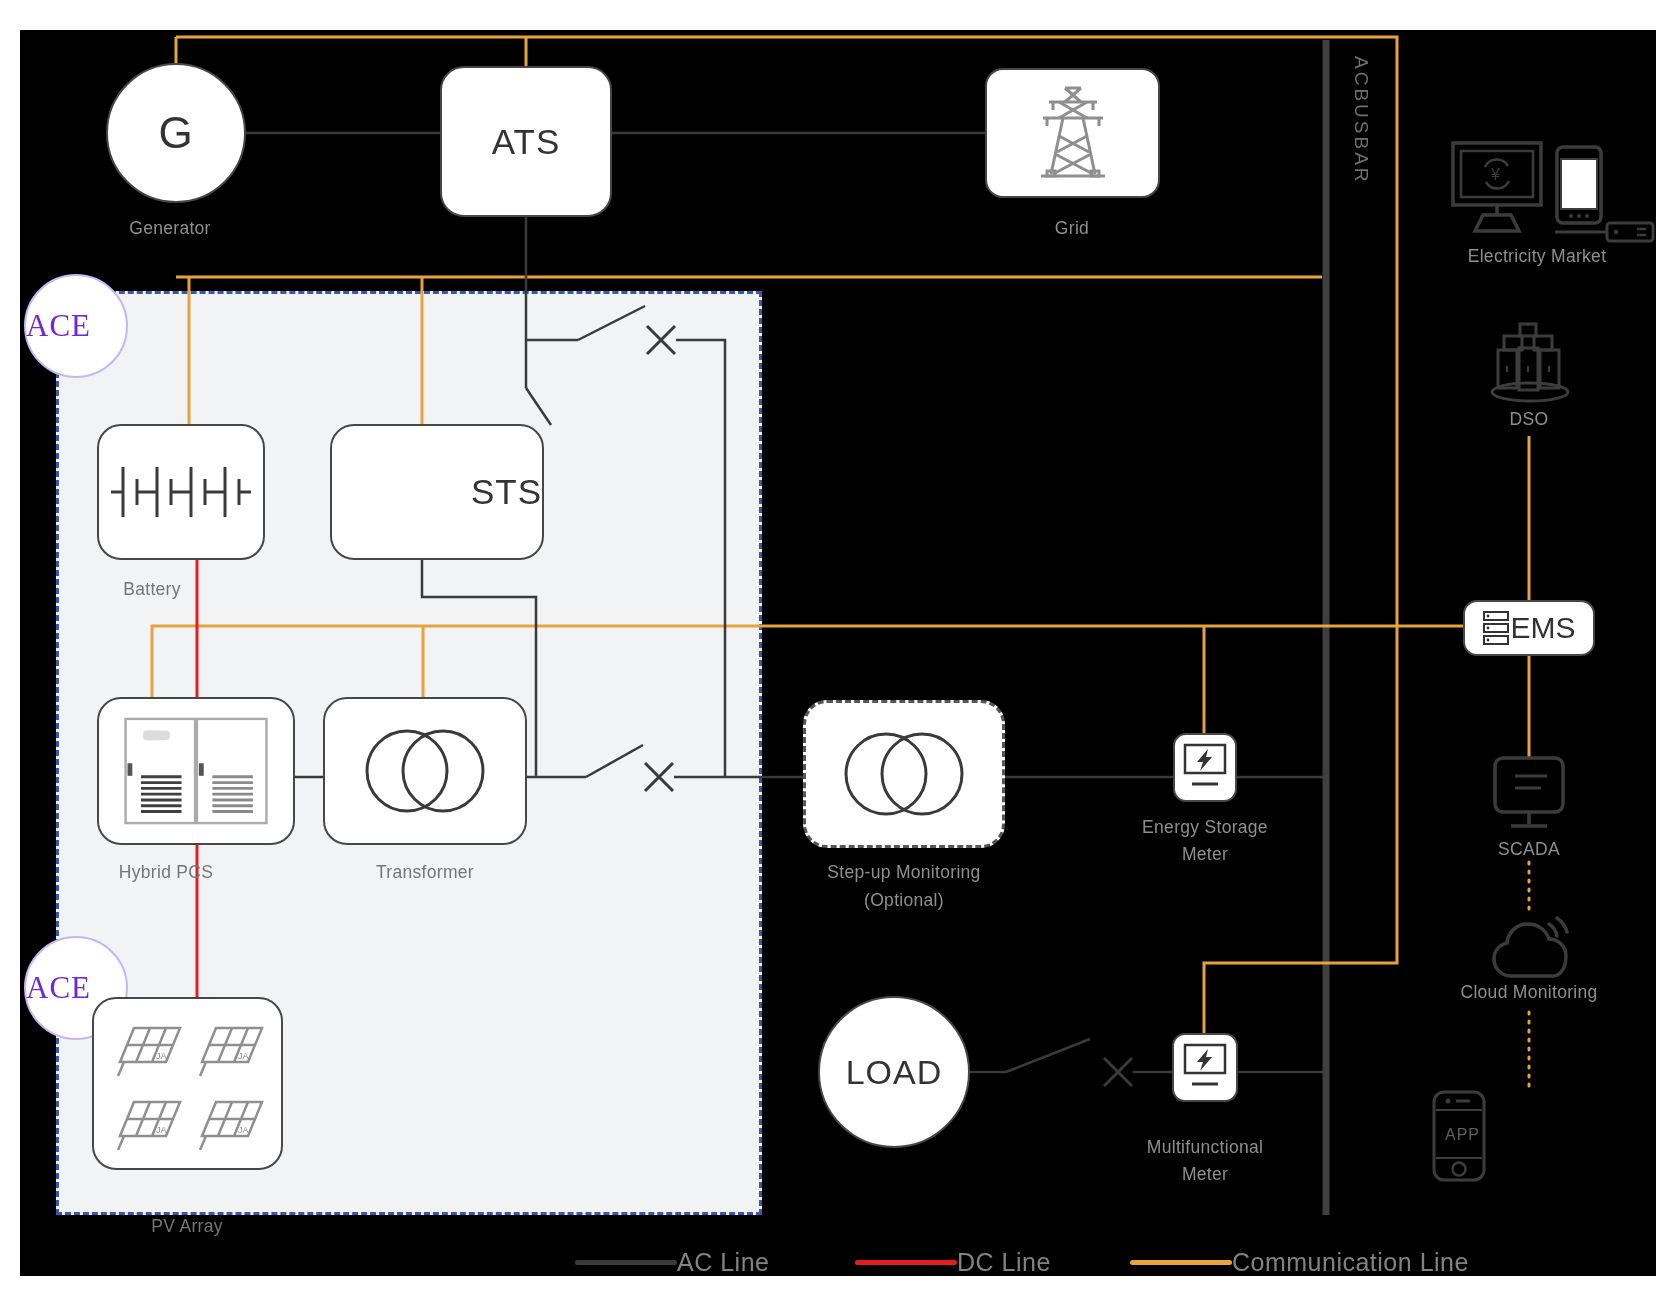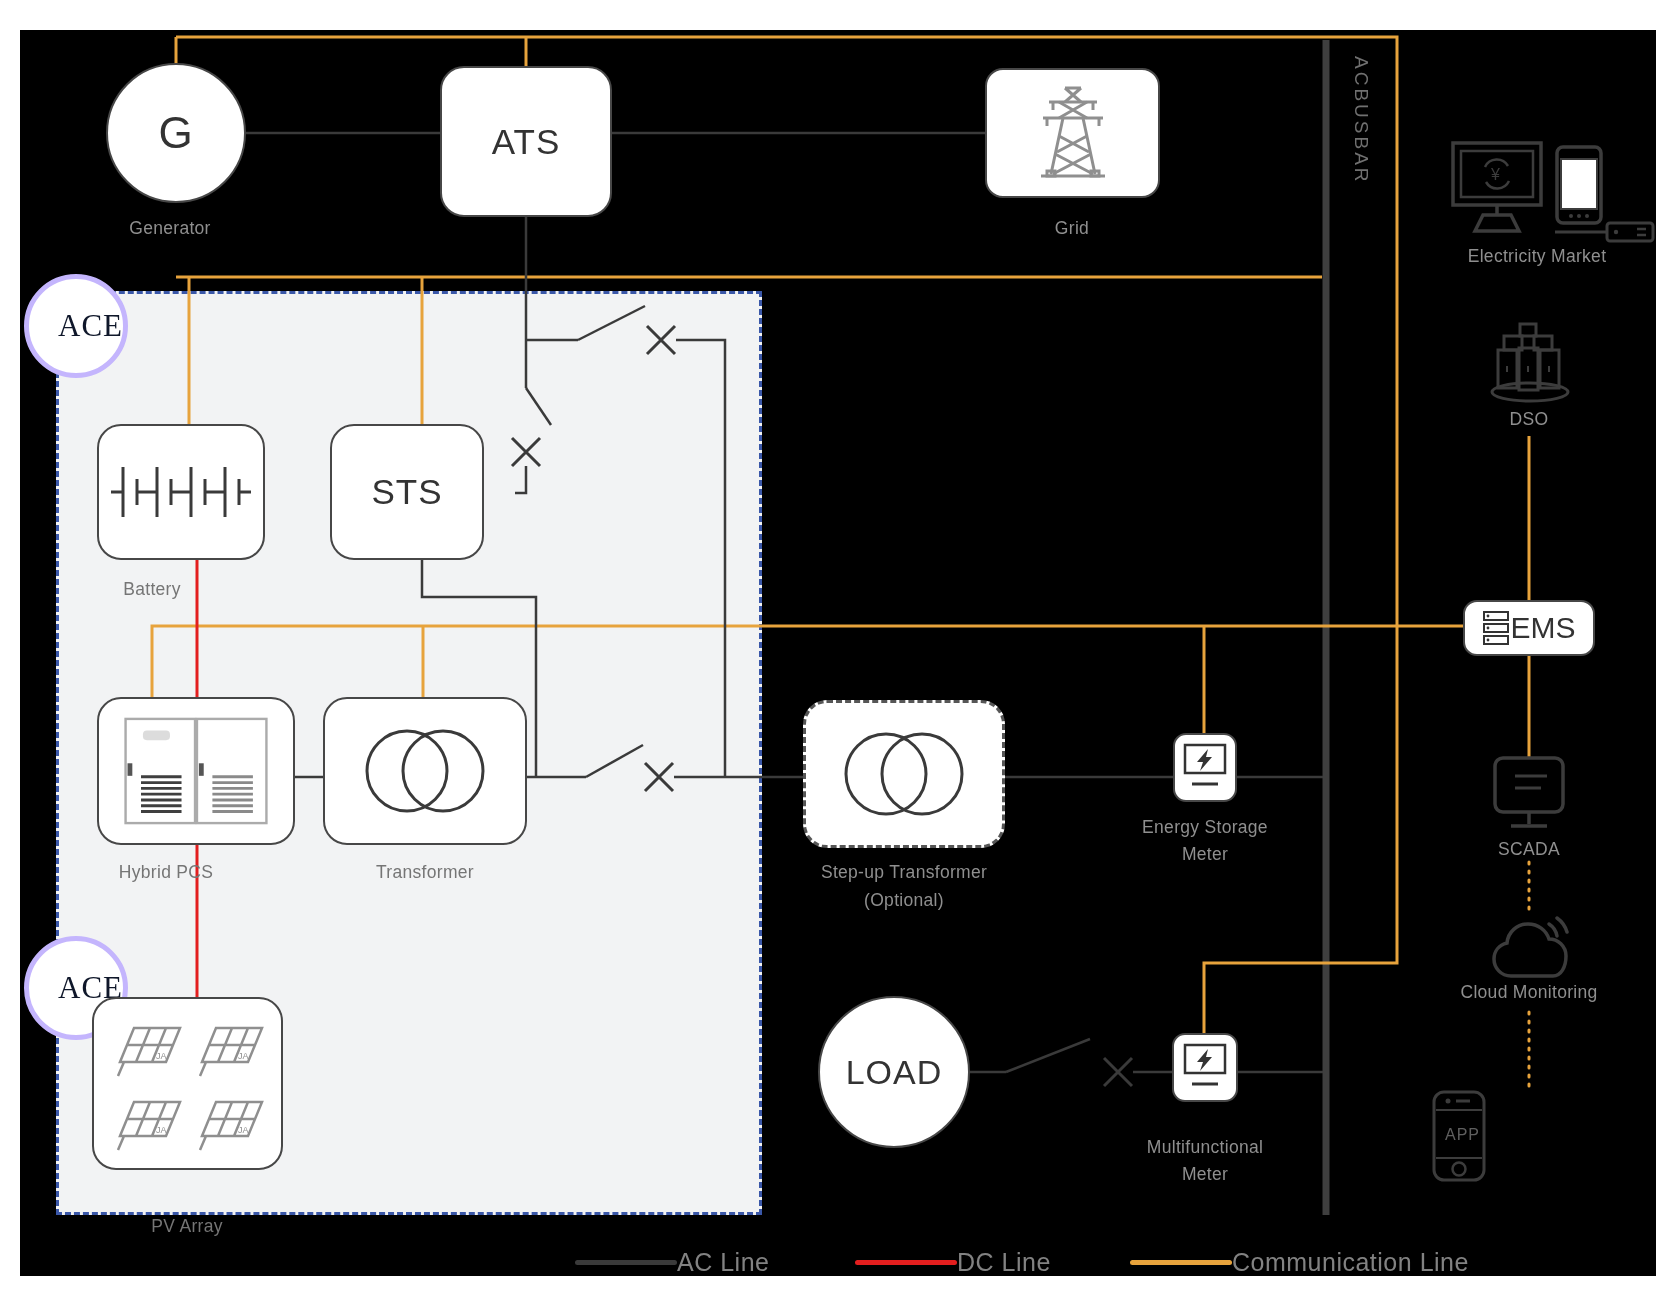--- a/index.html
+++ b/index.html
@@ -12,23 +12,23 @@
   .box{position:absolute;background:#ffffff;border:2.5px solid #474747;border-radius:24px;
        box-sizing:border-box;display:flex;align-items:center;justify-content:center;}
   .circle{border-radius:50%;}
   .boxtxt{font-size:35px;color:#333333;letter-spacing:1px;}
   .lbl{position:absolute;font-size:17.5px;color:#8F8F8F;transform:translateX(-50%);
        white-space:nowrap;letter-spacing:.3px;}
   .lbl-ace{color:#757575;}
   .acbusbar{position:absolute;left:1350px;top:56px;writing-mode:vertical-lr;font-size:19px;
             color:#707070;letter-spacing:3px;}
   .ace-circle{position:absolute;width:104px;height:104px;border-radius:50%;background:#ffffff;
-              border:5px solid #c4b5fd;box-sizing:border-box;display:flex;align-items:center;
-              justify-content:flex-end;font-family:"Liberation Serif",serif;font-size:31px;
-              color:#0f172a;letter-spacing:1px;}
+              border:2px solid #c4b5fd;box-sizing:border-box;display:flex;align-items:center;
+              justify-content:flex-start;font-family:"Liberation Serif",serif;font-size:31px;
+              color:#6d28d9;letter-spacing:1px;}
   .ems{border-radius:14px;gap:0;}
   .ems .boxtxt{font-size:30px;letter-spacing:0;}
   .meterbox{border-radius:13px;flex-direction:column;gap:4px;}
   .dashedbox{border:3px dashed #565656;}
   .icononly{position:absolute;}
   .legend-item{position:absolute;display:flex;align-items:center;}
   .legend-swatch{width:102px;height:5px;border-radius:3px;}
   .legend-label{font-size:25px;color:#828282;letter-spacing:.5px;}
   .apptxt{fill:#5f5f5f;font-size:16px;letter-spacing:1px;font-family:"Liberation Sans",sans-serif;}
   .jatxt{fill:#8f8f8f;font-size:9px;font-family:"Liberation Sans",sans-serif;}
@@ -138,21 +138,21 @@
     <svg width="140" height="90" viewBox="0 0 140 90">
       <g stroke="#3A3A3A" stroke-width="3" fill="none">
         <path d="M0,45 H12 M26,45 H46 M60,45 H80 M94,45 H114 M128,45 H140"></path>
         <path d="M12,20 V70 M46,20 V70 M80,20 V70 M114,20 V70"></path>
         <path d="M26,32 V58 M60,32 V58 M94,32 V58 M128,32 V58"></path>
       </g>
     </svg>
   </div>
   <div class="lbl lbl-ace" style="left:152px;top:579px;">Battery</div>
 
-  <div class="box" style="left:330px;top:424px;width:154px;height:136px;">
+  <div class="box" style="left:330px;top:424px;width:214px;height:136px;justify-content:flex-end;">
     <span class="boxtxt">STS</span>
   </div>
 
   <div class="box" style="left:97px;top:697px;width:198px;height:148px;">
     <svg width="164" height="120" viewBox="0 0 170 120">
       <g stroke="#ABABAB" stroke-width="2.5" fill="none">
         <rect x="12" y="6" width="72" height="108"></rect>
         <rect x="86" y="6" width="72" height="108"></rect>
       </g>
       <rect x="30" y="18" width="28" height="10" rx="4" fill="#DCDCDC" stroke="none"></rect>
@@ -199,21 +199,21 @@
     </svg>
   </div>
   <div class="lbl lbl-ace" style="left:187px;top:1184px;margin-top:32px;">PV Array</div>
 
   <div class="box dashedbox" style="left:803px;top:700px;width:202px;height:148px;">
     <svg width="150" height="110" viewBox="0 0 150 110">
       <circle cx="57" cy="55" r="40" stroke="#3A3A3A" stroke-width="3" fill="none"></circle>
       <circle cx="93" cy="55" r="40" stroke="#3A3A3A" stroke-width="3" fill="none"></circle>
     </svg>
   </div>
-  <div class="lbl" style="left:904px;top:862px;">Step-up Transformer</div>
+  <div class="lbl" style="left:904px;top:862px;">Step-up Monitoring</div>
   <div class="lbl" style="left:904px;top:890px;">(Optional)</div>
 
   <div class="box meterbox" style="left:1173px;top:733px;width:64px;height:69px;">
     <svg width="46" height="52" viewBox="0 0 46 52">
       <rect x="3" y="3" width="40" height="28" stroke="#333333" stroke-width="2.5" fill="none"></rect>
       <polygon points="26,7 15,20 21,20 18,29 30,15 24,15" fill="#333333"></polygon>
       <path d="M10,42 H36" stroke="#333333" stroke-width="3"></path>
     </svg>
   </div>
   <div class="lbl" style="left:1205px;top:817px;">Energy Storage</div>

